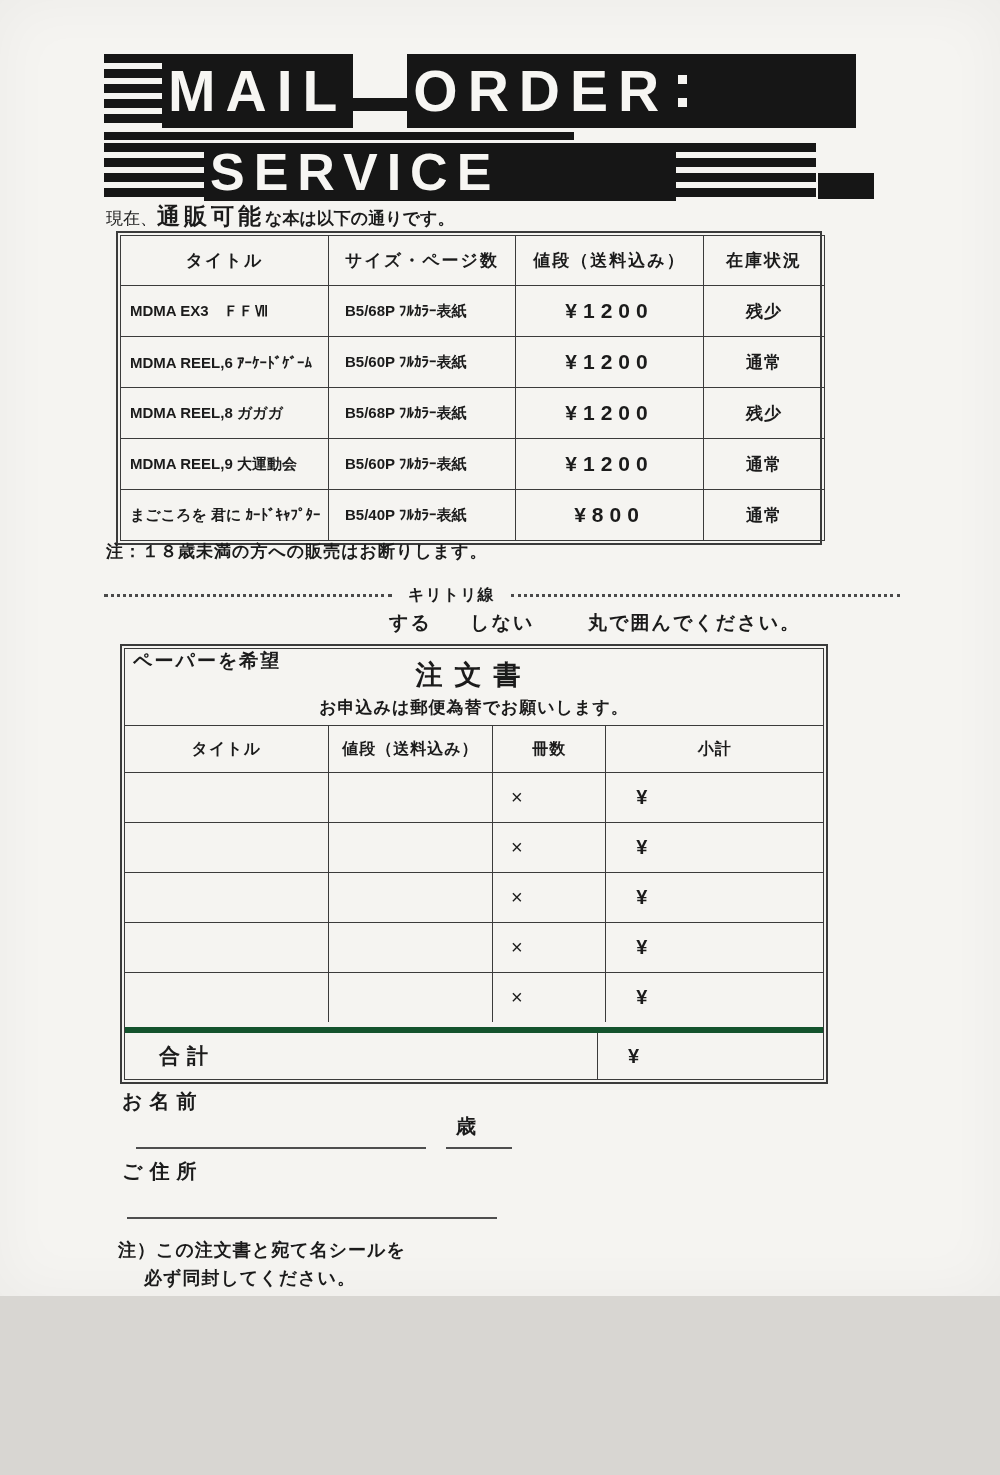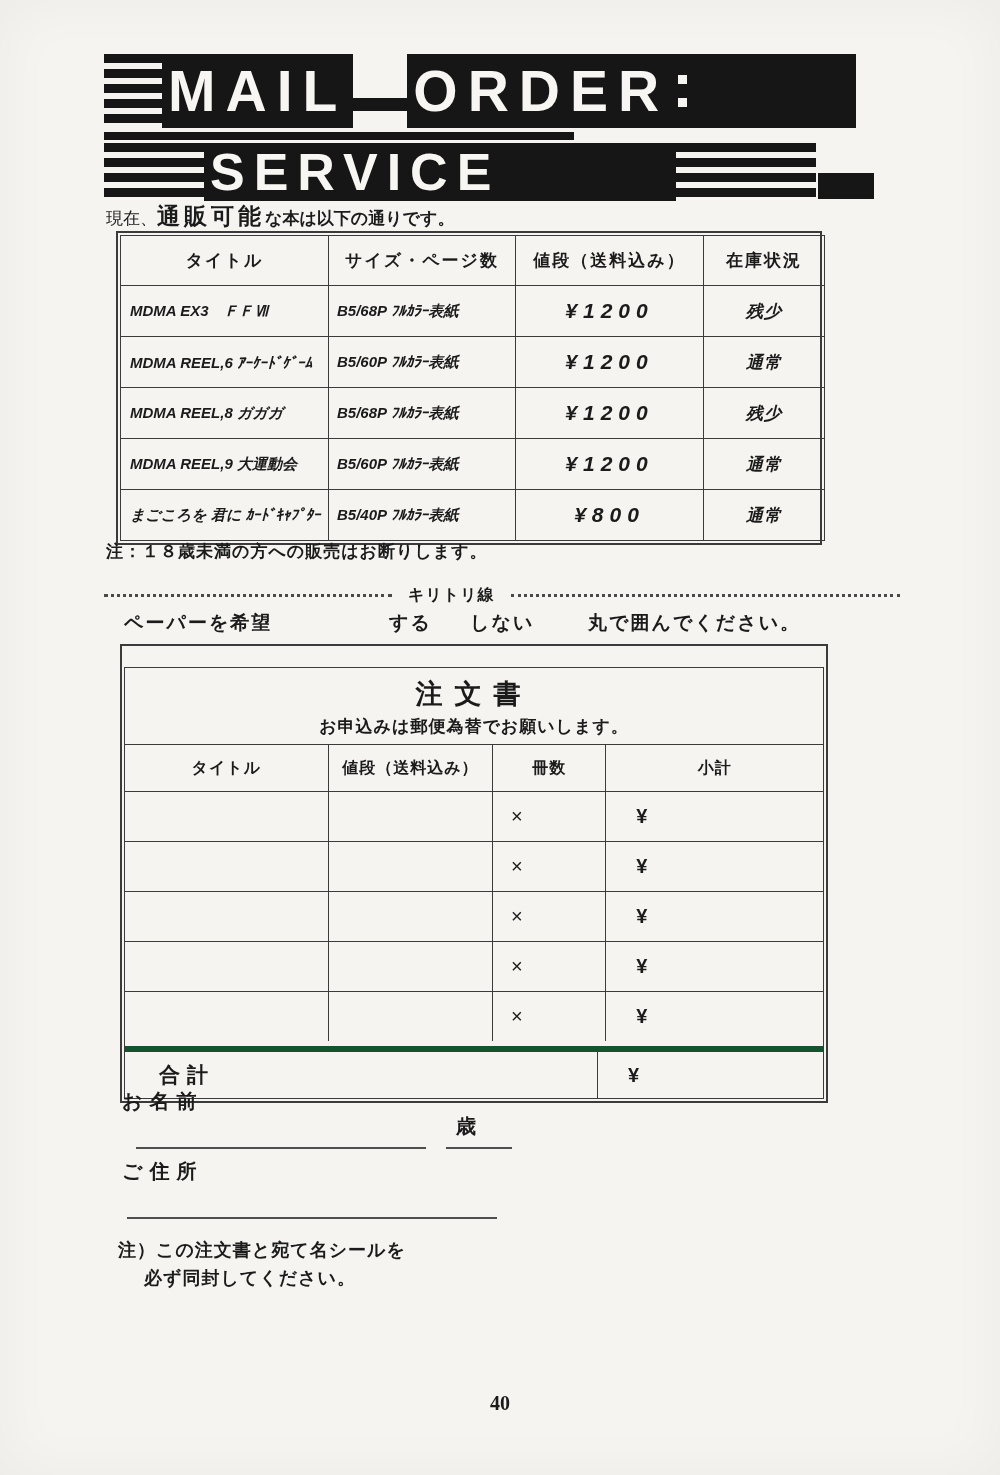--- a/index.html
+++ b/index.html
@@ -1,18 +1,18 @@
 <!DOCTYPE html>
 <html><head>
 <meta charset="utf-8">
 <style>
   html,body { margin:0; padding:0; }
   body { background:#d8d6d2; font-family:"Liberation Sans", sans-serif; }
   .page {
-    position:relative; width:1000px; height:1475px; margin:0 auto;
+    position:relative; width:1000px; height:1296px; margin:0 auto;
     background:#f5f4f1; color:#1b1b1b; overflow:hidden;
     box-shadow:inset 0 0 60px rgba(0,0,0,0.04);
   }
 
   
   .banner { position:absolute; left:104px; top:54px; }
   .b-row { background:#161616; display:flex; align-items:center; }
   .b-row1 { width:752px; height:74px; position:relative; }
   .b-row2 { width:712px; height:58px; position:relative; }
   .stripes { align-self:stretch;
@@ -43,44 +43,44 @@
 
   
   .tbl-outer { position:absolute; border:2px solid #3b3b3b; padding:2px; }
   .catalog { left:116px; top:231px; width:698px; }
   table { border-collapse:collapse; width:100%; table-layout:fixed; }
   td { border:1.5px solid #3b3b3b; overflow:hidden; white-space:nowrap; }
   .catalog .c1 { width:205px; } .catalog .c2 { width:184px; }
   .catalog .c3 { width:185px; } .catalog .c4 { width:118px; }
   .catalog .hrow td { height:47px; text-align:center; font-size:17px;
     font-weight:bold; letter-spacing:2px; }
-  .catalog .drow td { height:48px;font-style:italic; }
+  .catalog .drow td { height:48px; }
   .cell-title { font-size:15px; font-weight:bold; padding-left:9px; }
-  .cell-size  { font-size:15px; font-weight:bold; padding-left:8px; }
+  .cell-size  { font-size:15px; font-weight:bold; padding-left:16px; }
   .cell-price { text-align:center; font-size:21px; font-weight:bold; letter-spacing:6px; }
   .cell-stock { text-align:center; font-size:17px; font-weight:bold; letter-spacing:1px; }
 
   
   .age-note { position:absolute; left:106px; top:540px; font-size:17px;
     font-weight:bold; letter-spacing:1px; }
   .cutline { position:absolute; left:104px; top:585px; width:796px;
     display:flex; align-items:center; }
   .cutseg { border-top:3px dotted #4a4a4a; height:0; }
   .cutseg.left { width:288px; } .cutseg.right { flex:1; }
   .cutlabel { font-size:16px; font-weight:bold; margin:0 16px; letter-spacing:1px; }
   .paper-row { position:absolute; left:0; top:610px; width:1000px; height:30px; }
   .paper-row span { position:absolute; font-size:19px; font-weight:bold;
     letter-spacing:2px; white-space:nowrap; }
-  .p-label { left:124px; } .p-yes { left:357px;margin-left:32px; } .p-no { left:462px;margin-left:8px; }
+  .p-label { left:133px;margin-top:38px; } .p-yes { left:357px;margin-left:32px; } .p-no { left:462px;margin-left:8px; }
   .p-instr { left:588px; }
 
   
   .order-outer { position:absolute; left:120px; top:644px; width:700px;
     border:2px solid #3b3b3b; padding:2px; }
-  .order-inner { border:1.5px solid #3b3b3b;margin-top:19px; }
+  .order-inner { border:1.5px solid #3b3b3b; }
   .order-head { border-bottom:1.5px solid #3b3b3b; text-align:center;
     padding:8px 0 6px 0; }
   .order-title { font-size:27px; font-weight:bold; letter-spacing:12px; }
   .order-sub { font-size:17px; font-weight:bold; margin-top:3px; letter-spacing:1px; }
   .order-inner table td { border:1.5px solid #3b3b3b; }
   .order-inner table tr td:first-child { border-left:none; }
   .order-inner table tr td:last-child { border-right:none; }
   .order-inner table tr:first-child td { border-top:none; }
   .order-inner table tr:last-child td { border-bottom:none; }
   .order .oc1 { width:200px; } .order .oc2 { width:161px; }

